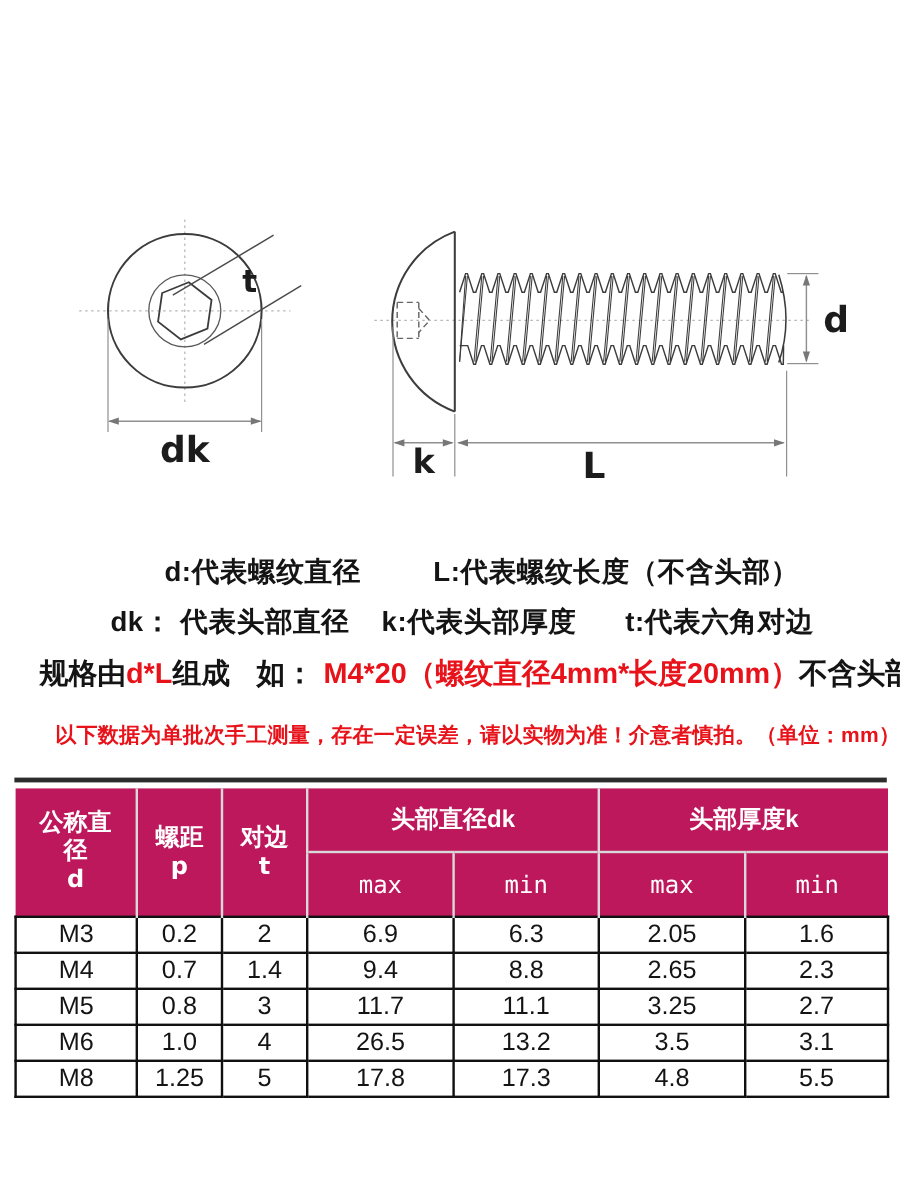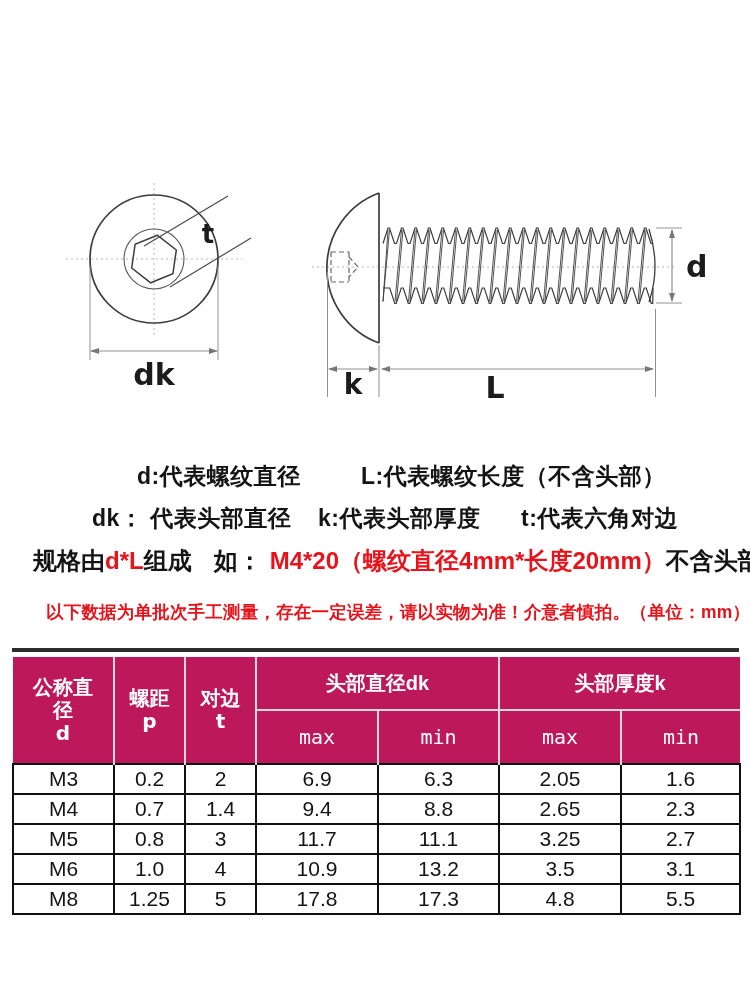--- a/index.html
+++ b/index.html
@@ -227,21 +227,21 @@
         <td>3</td>
         <td>11.7</td>
         <td>11.1</td>
         <td>3.25</td>
         <td>2.7</td>
       </tr>
       <tr>
         <td>M6</td>
         <td>1.0</td>
         <td>4</td>
-        <td>10.9</td>
+        <td>26.5</td>
         <td>13.2</td>
         <td>3.5</td>
         <td>3.1</td>
       </tr>
       <tr>
         <td>M8</td>
         <td>1.25</td>
         <td>5</td>
         <td>17.8</td>
         <td>17.3</td>

